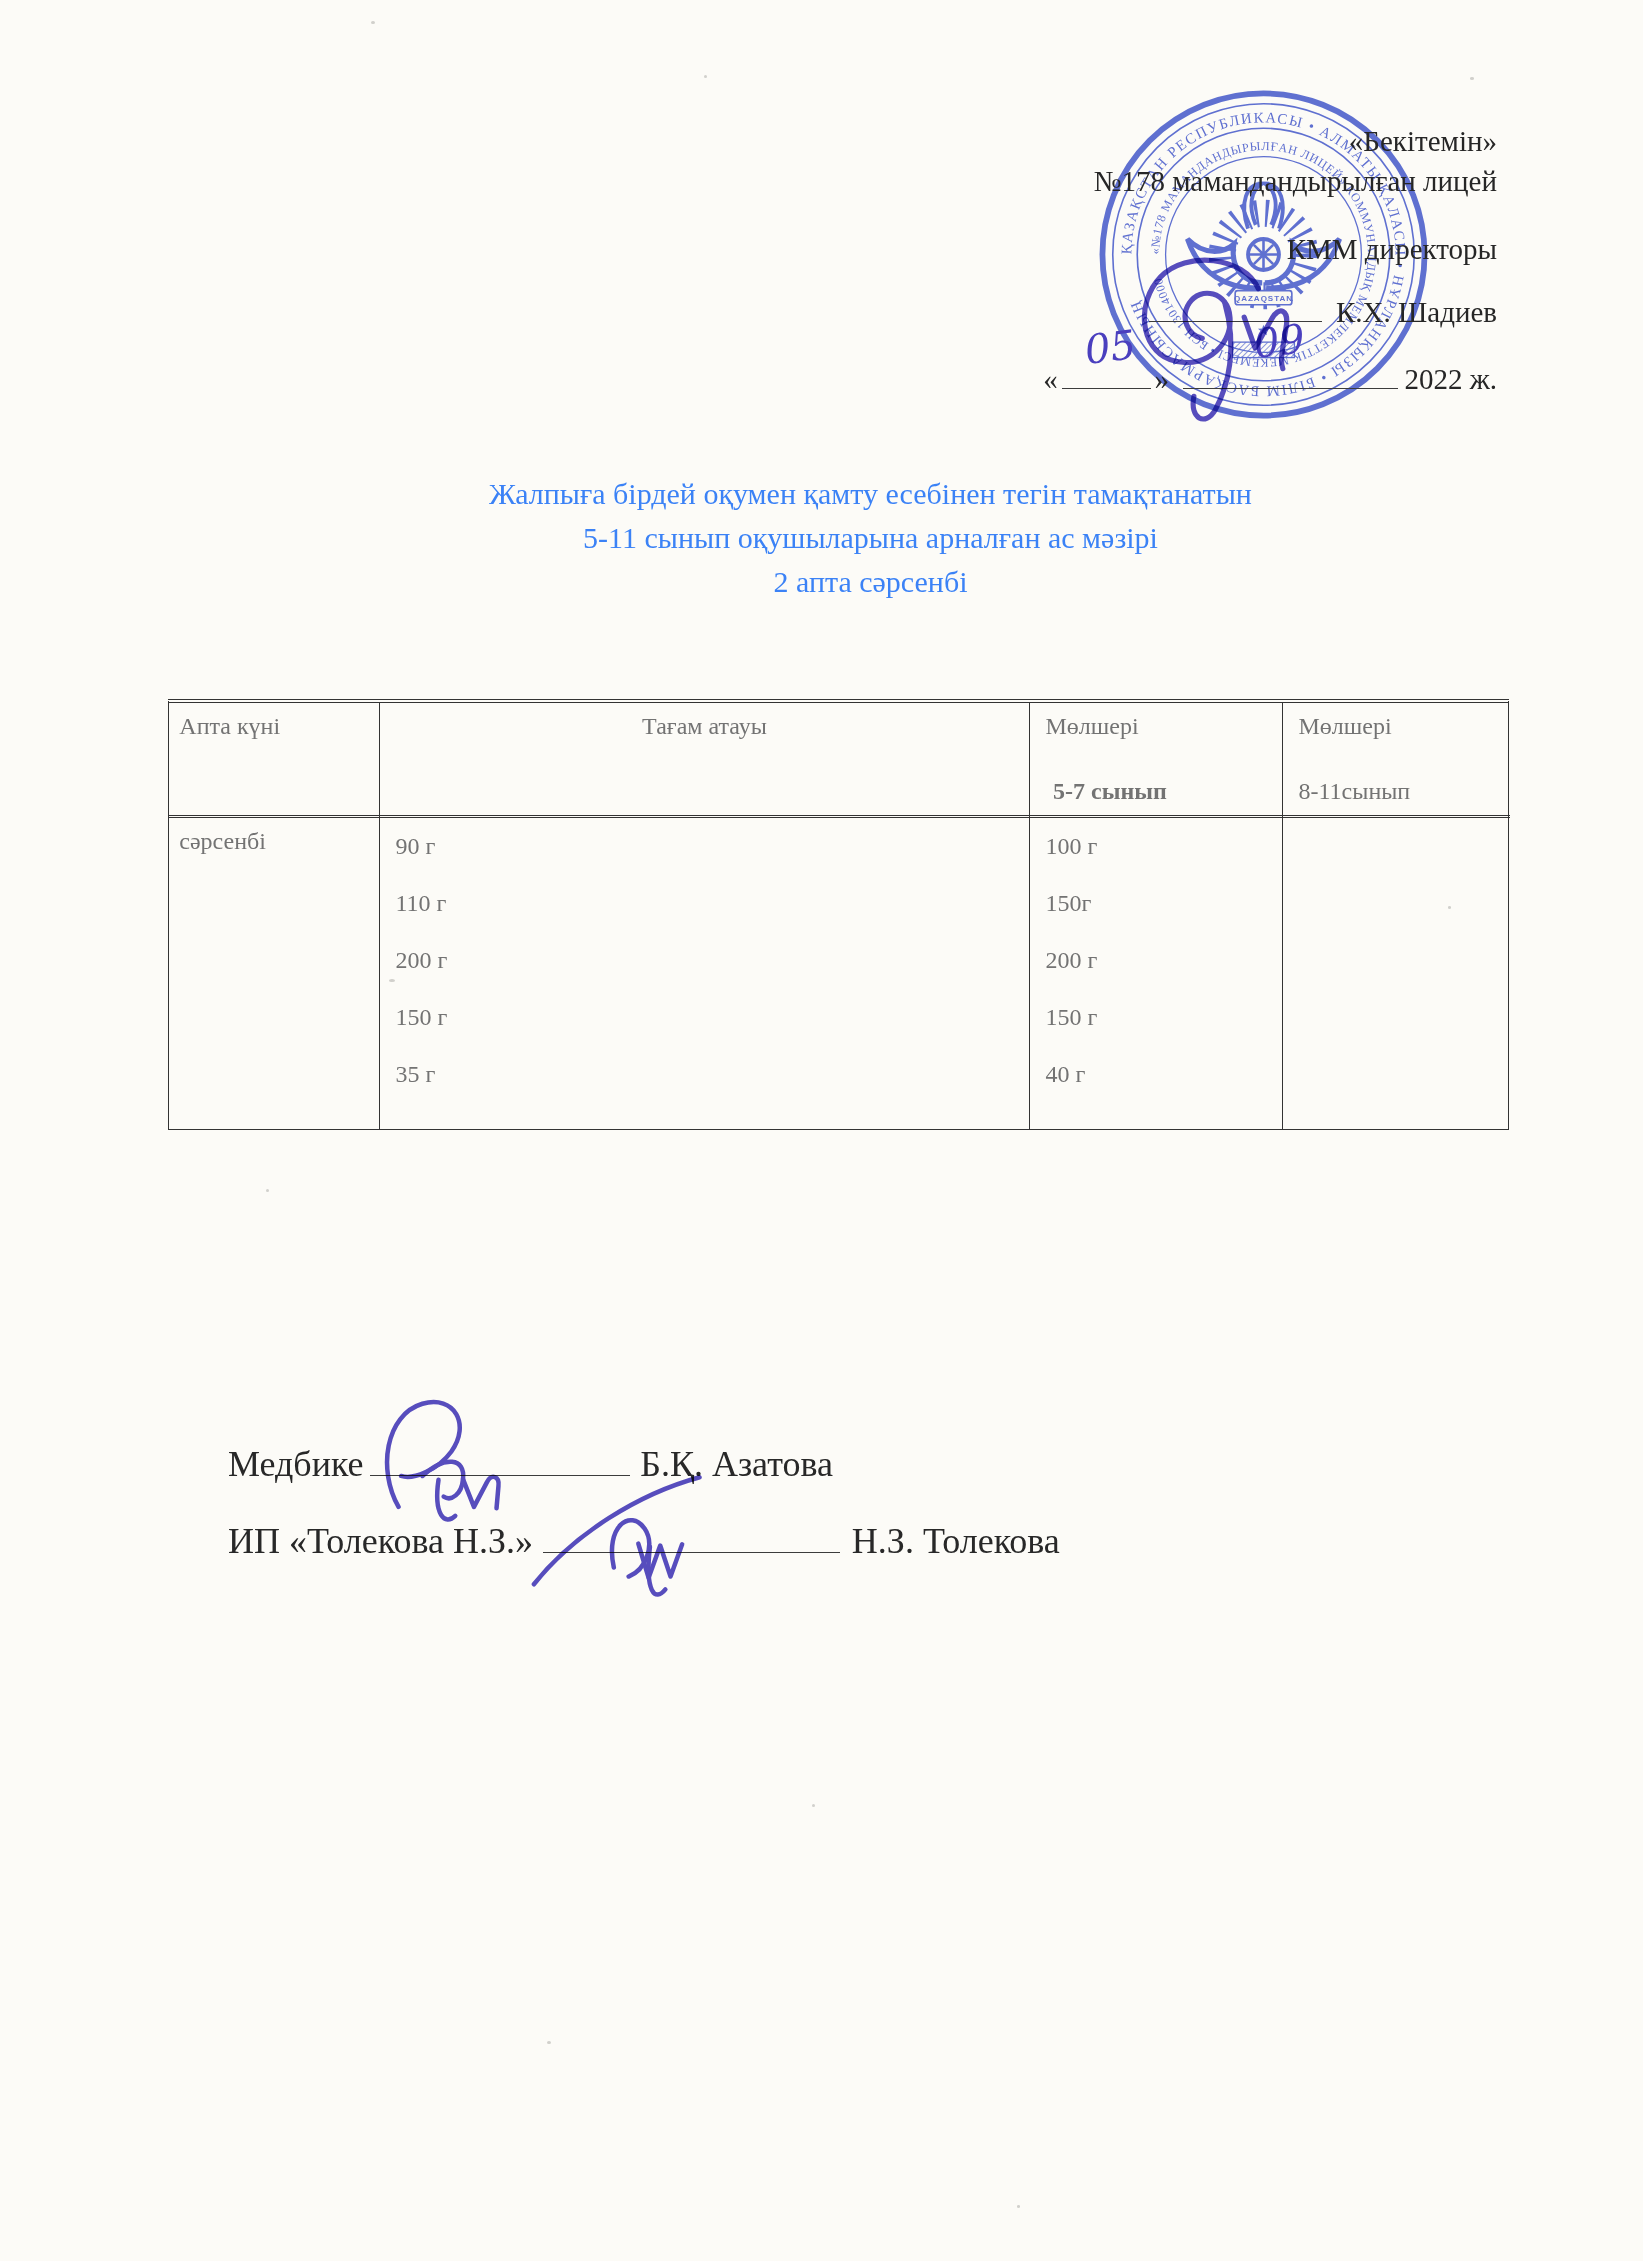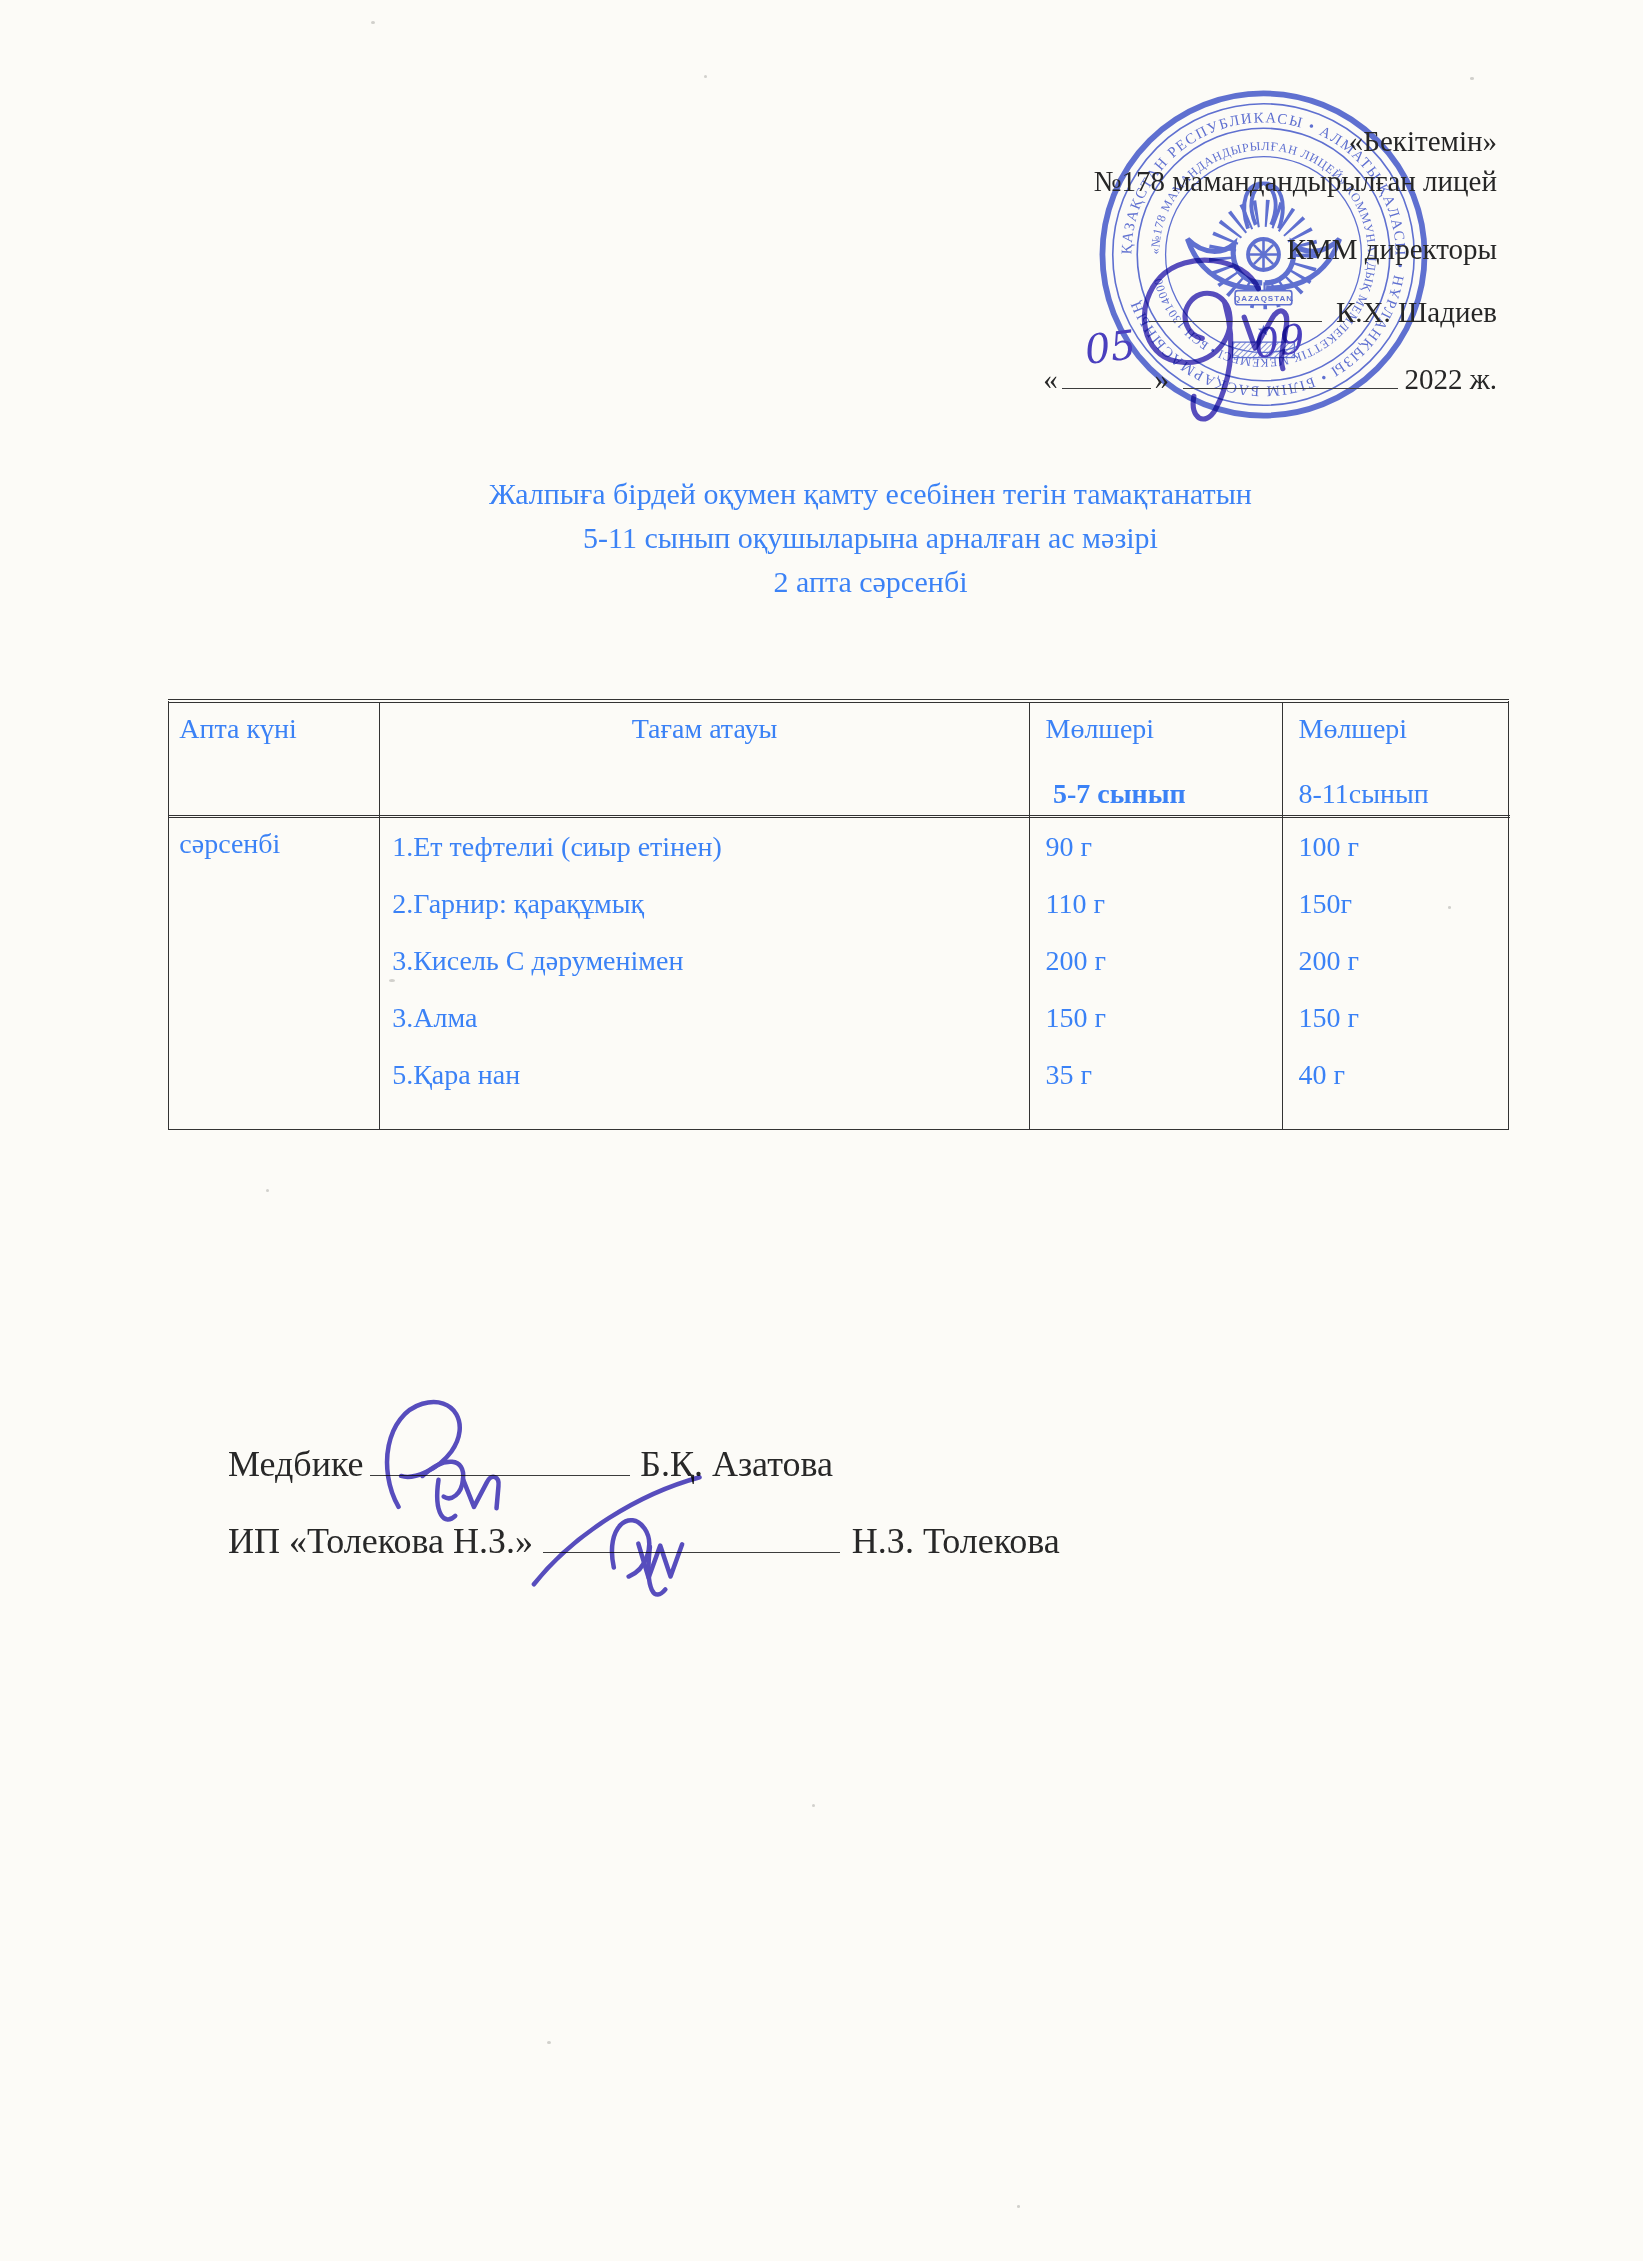--- a/index.html
+++ b/index.html
@@ -50,21 +50,21 @@
   .doc-title {
     position:absolute; left:97px; top:472px; width:1547px; z-index:3;
     text-align:center; font-size:30px; line-height:44px; color:#3b82f6;
   }
 
   
   .menu-table {
     position:absolute; left:168px; top:699px; width:1341px; z-index:3;
     display:grid; grid-template-columns:211px 650px 253px 227px;
     border:1.9px solid #333; border-top:4.5px double #333;
-    font-size:28px; color:#3b82f6;
+    font-size:24px; color:#737373;
   }
   .cell { border-right:1.9px solid #333; position:relative; }
   .cell:nth-child(4n) { border-right:none; }
   .hrow { height:115px; border-bottom:3.9px double #333; }
   .brow { height:311px; }
   .pad  { padding:10.3px 9px 0 10.3px; }
   .c-dish { padding-left:12.2px; }
   .c-qty  { padding-left:15.5px; }
   .th-center { text-align:center; padding-top:10.3px; }
   .sub-class { position:absolute; top:75px; left:0; width:100%; }
@@ -146,27 +146,20 @@
     <div class="cell hrow pad c-qty">
       <div>Мөлшері</div>
       <div class="sub-class sub-5-7">5-7 сынып</div>
     </div>
     <div class="cell hrow pad c-qty">
       <div>Мөлшері</div>
       <div class="sub-class sub-8-11">8-11сынып</div>
     </div>
 
     <div class="cell brow pad"><span>сәрсенбі</span></div>
-    <div class="cell brow c-dish line-set">
-      <div>1.Ет тефтелиі  (сиыр етінен)</div>
-      <div>2.Гарнир: қарақұмық</div>
-      <div>3.Кисель С дәруменімен</div>
-      <div>3.Алма</div>
-      <div>5.Қара нан</div>
-    </div>
     <div class="cell brow c-qty line-set">
       <div>90 г</div>
       <div>110 г</div>
       <div>200 г</div>
       <div>150 г</div>
       <div>35 г</div>
     </div>
     <div class="cell brow c-qty line-set">
       <div>100 г</div>
       <div>150г</div>

